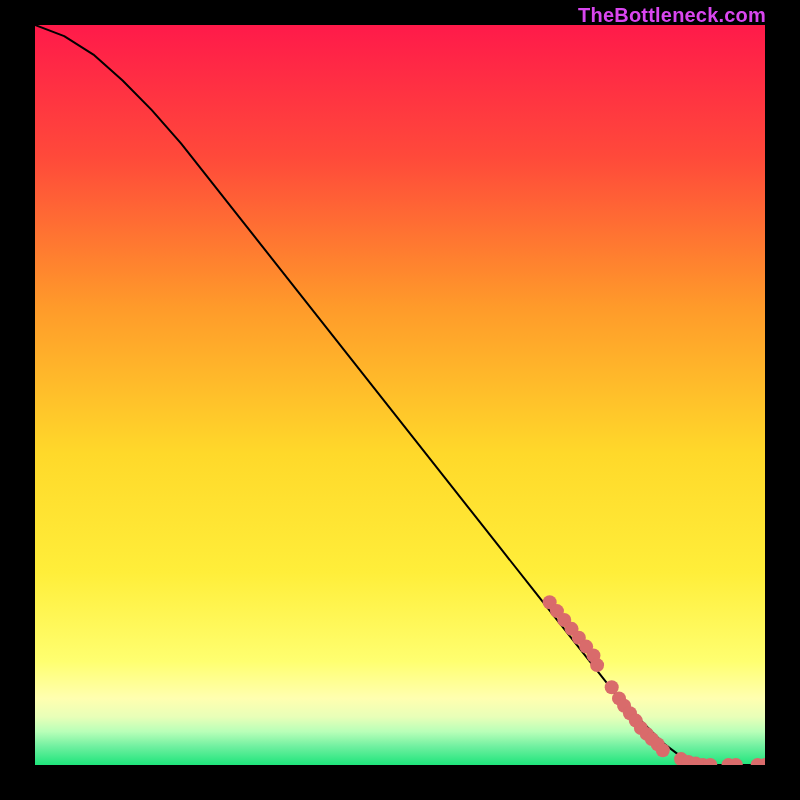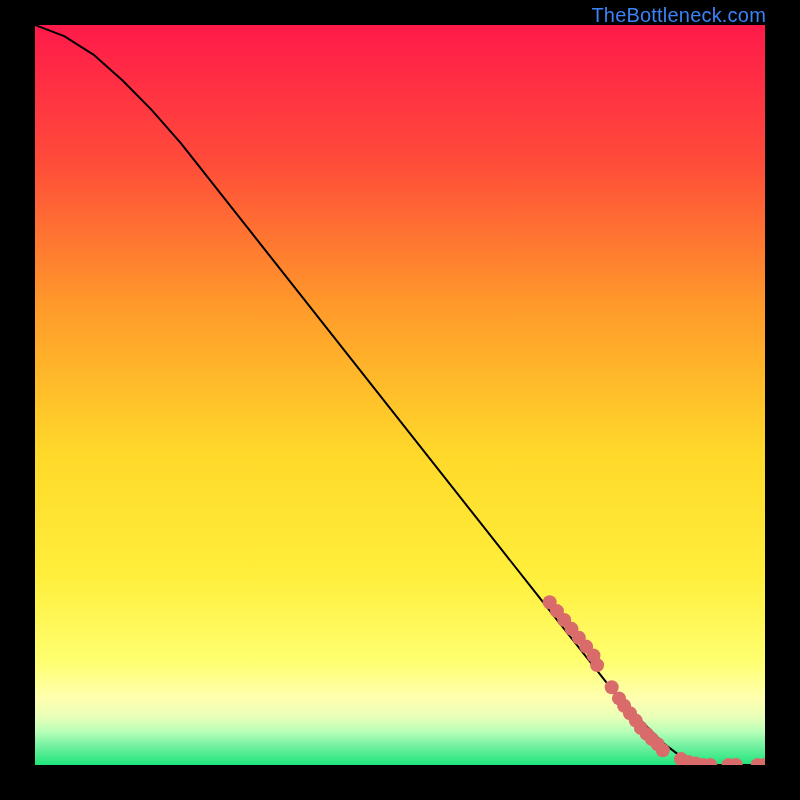--- a/index.html
+++ b/index.html
@@ -30,23 +30,23 @@
     position: absolute;
     left: 0; top: 0;
     width: 730px;
     height: 740px;
     display: block;
   }
   .watermark {
     position: absolute;
     top: 4px;
     right: 34px;
-    color: #3b82f6;
+    color: #d946ef;
     font-size: 20px;
-    font-weight: 400;
+    font-weight: 700;
     letter-spacing: 0.2px;
     user-select: none;
   }
 </style>
 </head>
 <body>
 
 <div class="frame">
 
   <div class="plot">

